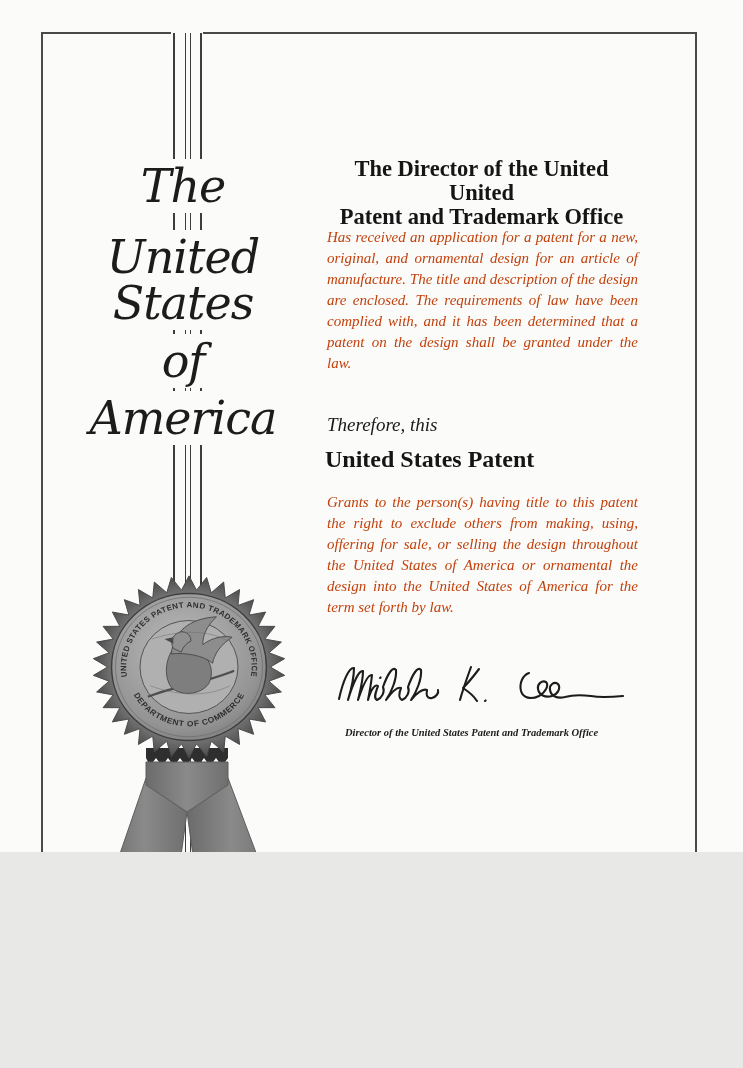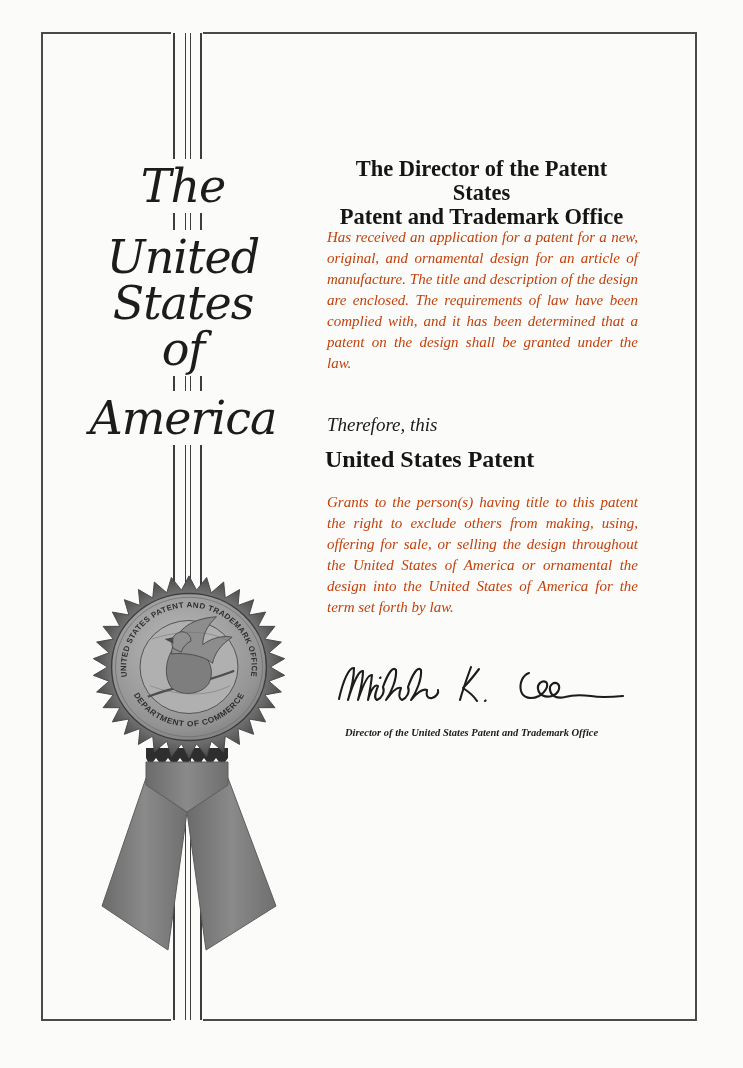--- a/index.html
+++ b/index.html
@@ -1,21 +1,21 @@
 <!DOCTYPE html>
 <html><head>
 <meta charset="utf-8">
 <style>
   html, body { margin: 0; padding: 0; }
   body { font-family: "Liberation Serif", serif; background: #e8e8e6; }
 
   .page {
     position: relative;
     width: 743px;
-    height: 1068px;
+    height: 852px;
     background: #fbfbf9;
     overflow: hidden;
     margin: 0 auto;
     color: #1a1a1a;
   }
 
   
   .frame {
     position: absolute;
     left: 41px; top: 32px;
@@ -59,21 +59,21 @@
     color: #1c1c1c;
     letter-spacing: -1px;
   }
   .script-word span {
     background: #fbfbf9;
     padding: 0 7px;
   }
   .w-the     { top: 163px; }
   .w-united  { top: 222px; margin-top: 12px; }
   .w-states  { top: 280px; }
-  .w-of      { top: 326px; }
+  .w-of      { top: 338px; }
   .w-america { top: 395px; }
 
   
   .seal-svg {
     position: absolute;
     left: 91px; top: 574px;
     width: 196px; height: 186px;
     z-index: 6;
   }
   .ribbon-svg {
@@ -208,21 +208,21 @@
       <path d="M84,80 C76,92 74,110 82,122 C92,132 112,130 120,118 C126,106 122,92 112,84 C102,76 90,74 84,80 Z" fill="#7e7e7e" stroke="#4a4a4a" stroke-width="1"></path>
       <path d="M82,86 C84,62 100,48 128,46 C118,56 114,66 114,76 C124,68 136,66 144,68 C132,76 126,86 124,96 C116,88 96,84 82,86 Z" fill="#8d8d8d" stroke="#4a4a4a" stroke-width="1"></path>
       <path d="M84,80 C80,72 84,64 92,62 C98,62 102,66 102,72 C98,74 94,78 92,84 Z" fill="#909090" stroke="#4a4a4a" stroke-width="1"></path>
       <path d="M84,68 L75,70 L84,75 Z" fill="#4a4a4a"></path>
       <path d="M62,70 C90,60 120,60 140,72 M60,120 C90,132 120,132 142,120" fill="none" stroke="#6a6a6a" stroke-width="0.7" opacity="0.7"></path>
     </g>
   </svg>
 
   <div class="right-col">
     <div class="doc-heading">
-      <div>The Director of the Patent States</div>
+      <div>The Director of the United United</div>
       <div>Patent and Trademark Office</div>
     </div>
 
     <div class="doc-par par-received">Has received an application for a patent for a new, original, and ornamental design for an article of manufacture. The title and description of the design are enclosed. The requirements of law have been complied with, and it has been determined that a patent on the design shall be granted under the law.</div>
 
     <div class="therefore">Therefore, this</div>
 
     <div class="patent-title">United States Patent</div>
 
     <div class="doc-par par-grants">Grants to the person(s) having title to this patent the right to exclude others from making, using, offering for sale, or selling the design throughout the United States of America or ornamental the design into the United States of America for the term set forth by law.</div>

